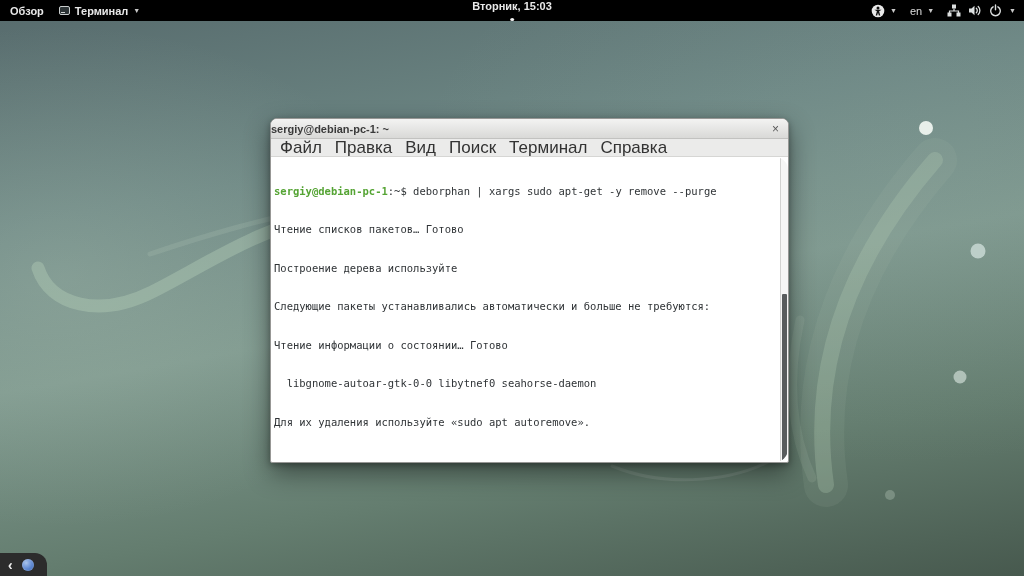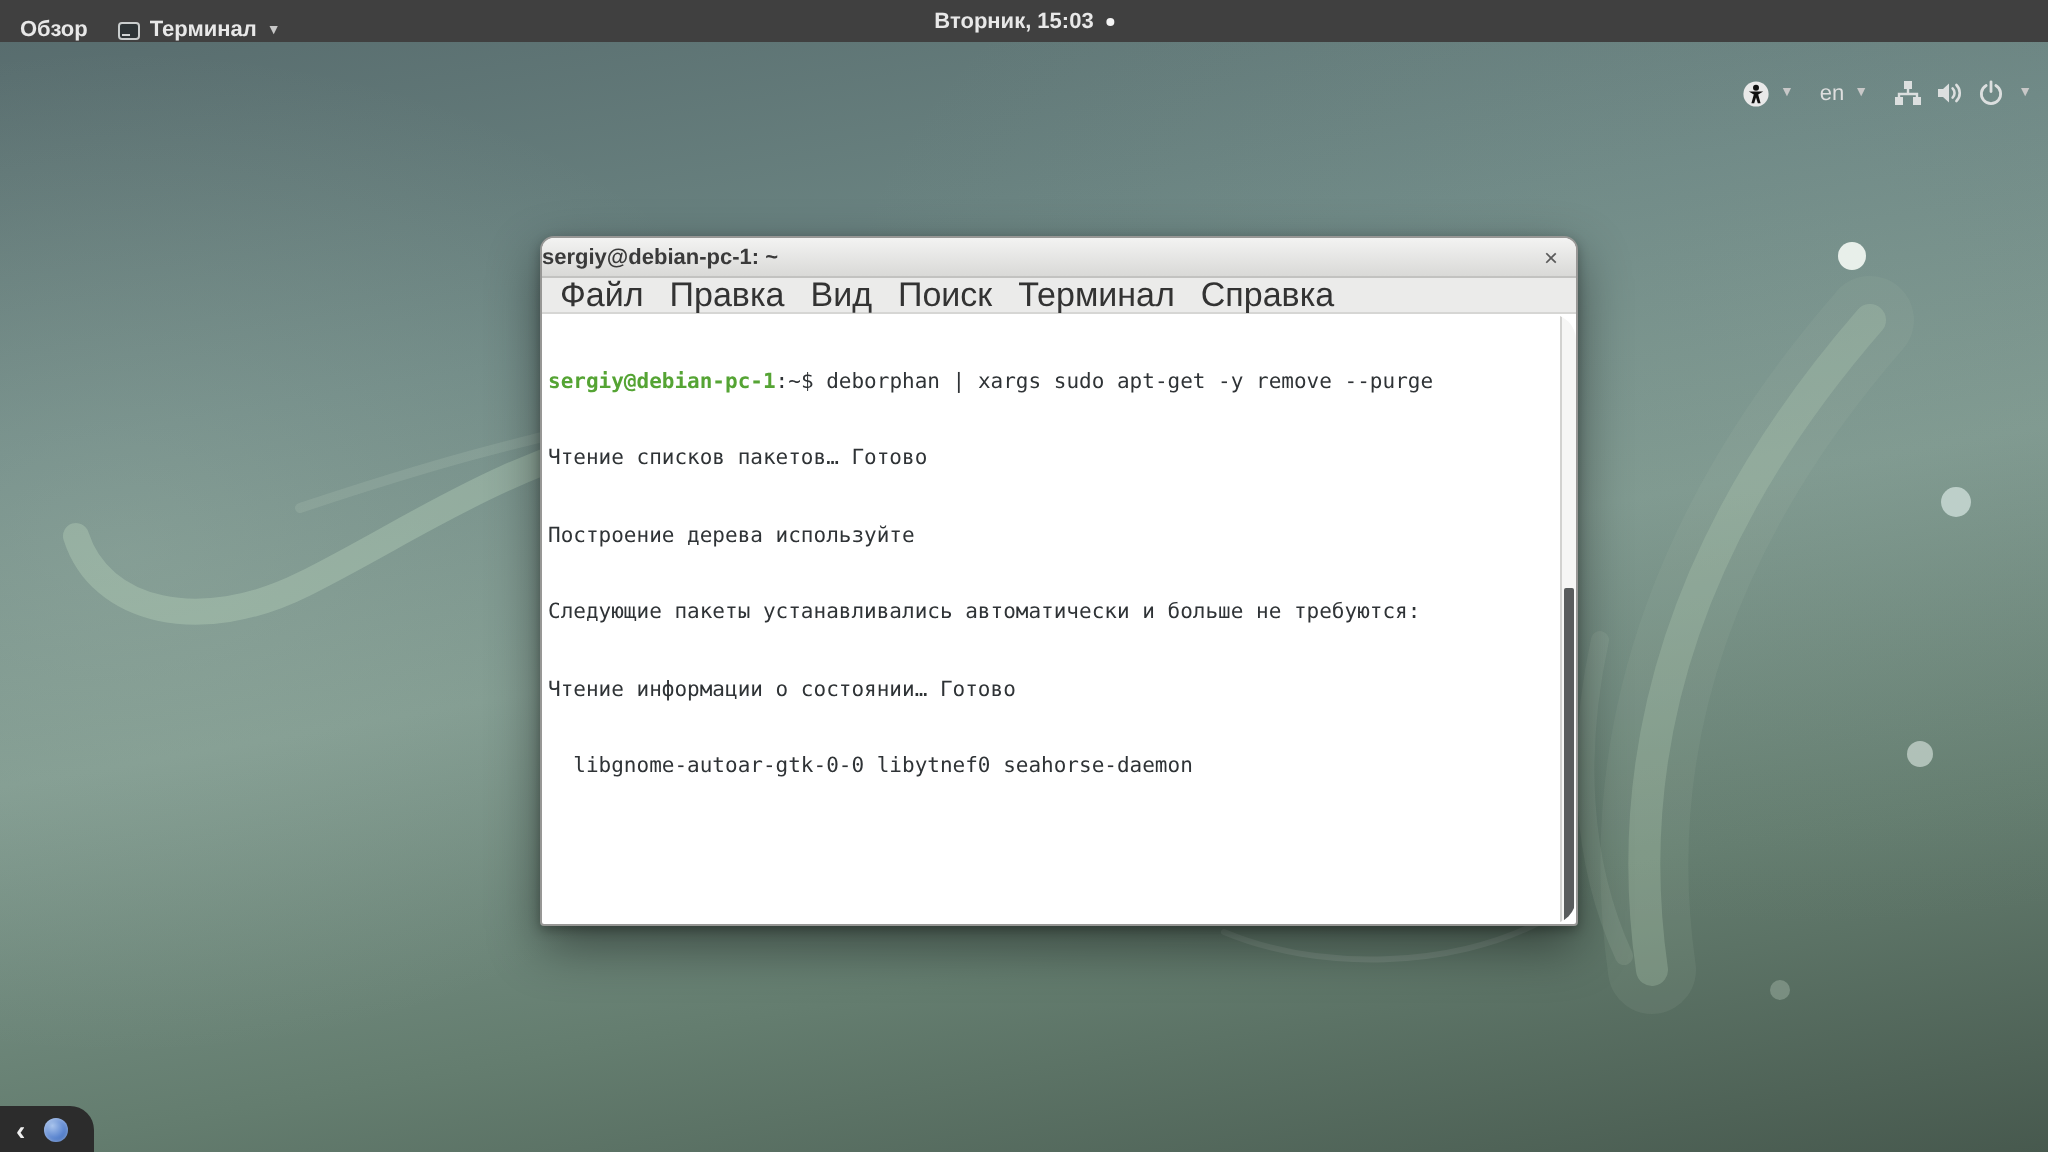--- a/index.html
+++ b/index.html
@@ -12,39 +12,39 @@
       radial-gradient(700px 420px at 88% 30%, rgba(150,175,170,.15), rgba(150,175,170,0) 70%),
       linear-gradient(170deg,#566a6c 0%, #6d8784 30%, #7e988e 52%, #647d6f 76%, #47594e 100%);
   }
 
   
   #decor { position:absolute; left:0; top:0; width:1024px; height:576px; pointer-events:none; }
 
   
   .topbar {
     position:absolute; left:0; top:0; width:1024px; height:21px;
-    background:#404040; color:#e8e8e8; display:flex; align-items:flex-end;
+    background:#000000; color:#e8e8e8; display:flex; align-items:center;
     font-size:11px; font-weight:700; z-index:50;
   }
   .tb-left { display:flex; align-items:center; gap:15px; margin-left:10px; }
   .tb-item { display:flex; align-items:center; gap:5px; cursor:default; }
   .term-glyph {
     width:11px; height:9px; background:#2d3436; border:1px solid #c9cdcd; border-radius:2px;
     position:relative;
   }
   .term-glyph::after {
     content:""; position:absolute; left:1px; bottom:1px; width:4px; height:1px; background:#cfd3d3;
   }
   .caret { font-size:7px; color:#c8c8c8; line-height:1; }
   .tb-center {
     position:absolute; left:50%; top:0; transform:translateX(-50%);
-    height:21px; display:flex; align-items:center; gap:6px;
+    height:21px; display:flex; align-items:center; gap:6px;flex-direction:column;
   }
   .notif-dot { width:4px; height:4px; border-radius:50%; background:#f4f4f4; }
-  .tb-right { position:absolute; right:8px; top:0; height:21px; display:flex; align-items:center; gap:13px;margin-top:36px; }
+  .tb-right { position:absolute; right:8px; top:0; height:21px; display:flex; align-items:center; gap:13px; }
   .sys-group { display:flex; align-items:center; gap:7px; }
   .tb-right svg { display:block; }
   .lang { font-weight:400; font-size:11px; color:#dedede; }
 
   
   .window {
     position:absolute; left:270px; top:118px; width:519px; height:345px;
     border:1px solid #979795; border-radius:7px 7px 2px 2px;
     box-shadow:0 10px 26px rgba(0,0,0,.45), 0 2px 6px rgba(0,0,0,.3);
     display:flex; flex-direction:column; background:#fff; z-index:20;
@@ -178,20 +178,21 @@
     <span>Справка</span>
   </div>
   <div class="term-body">
     <div class="term-text">
       <div class="tline"><span class="prompt-user" style="color:#55a434">sergiy@debian-pc-1</span><span>:~$ </span><span>deborphan | xargs sudo apt-get -y remove --purge</span></div>
       <div class="tline">Чтение списков пакетов… Готово</div>
       <div class="tline">Построение дерева используйте</div>
       <div class="tline">Следующие пакеты устанавливались автоматически и больше не требуются:</div>
       <div class="tline">Чтение информации о состоянии… Готово</div>
       <div class="tline">  libgnome-autoar-gtk-0-0 libytnef0 seahorse-daemon</div>
+      <div class="tline">Для их удаления используйте «sudo apt autoremove».</div>
       
       
       
       
       
       
       
       
       
       

